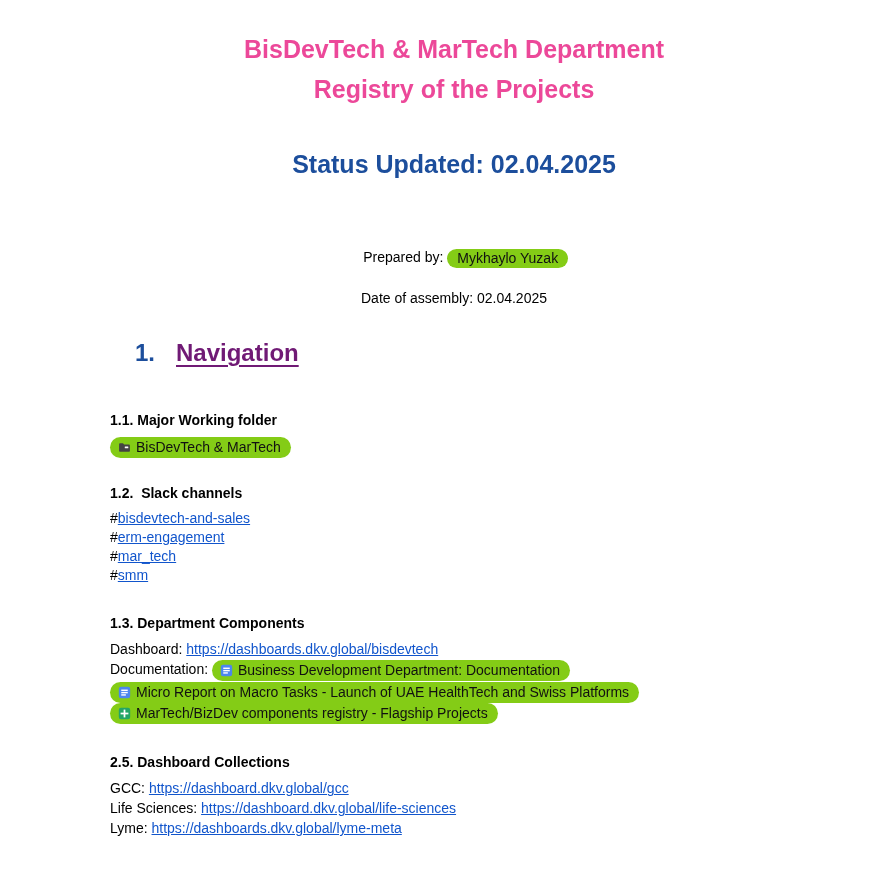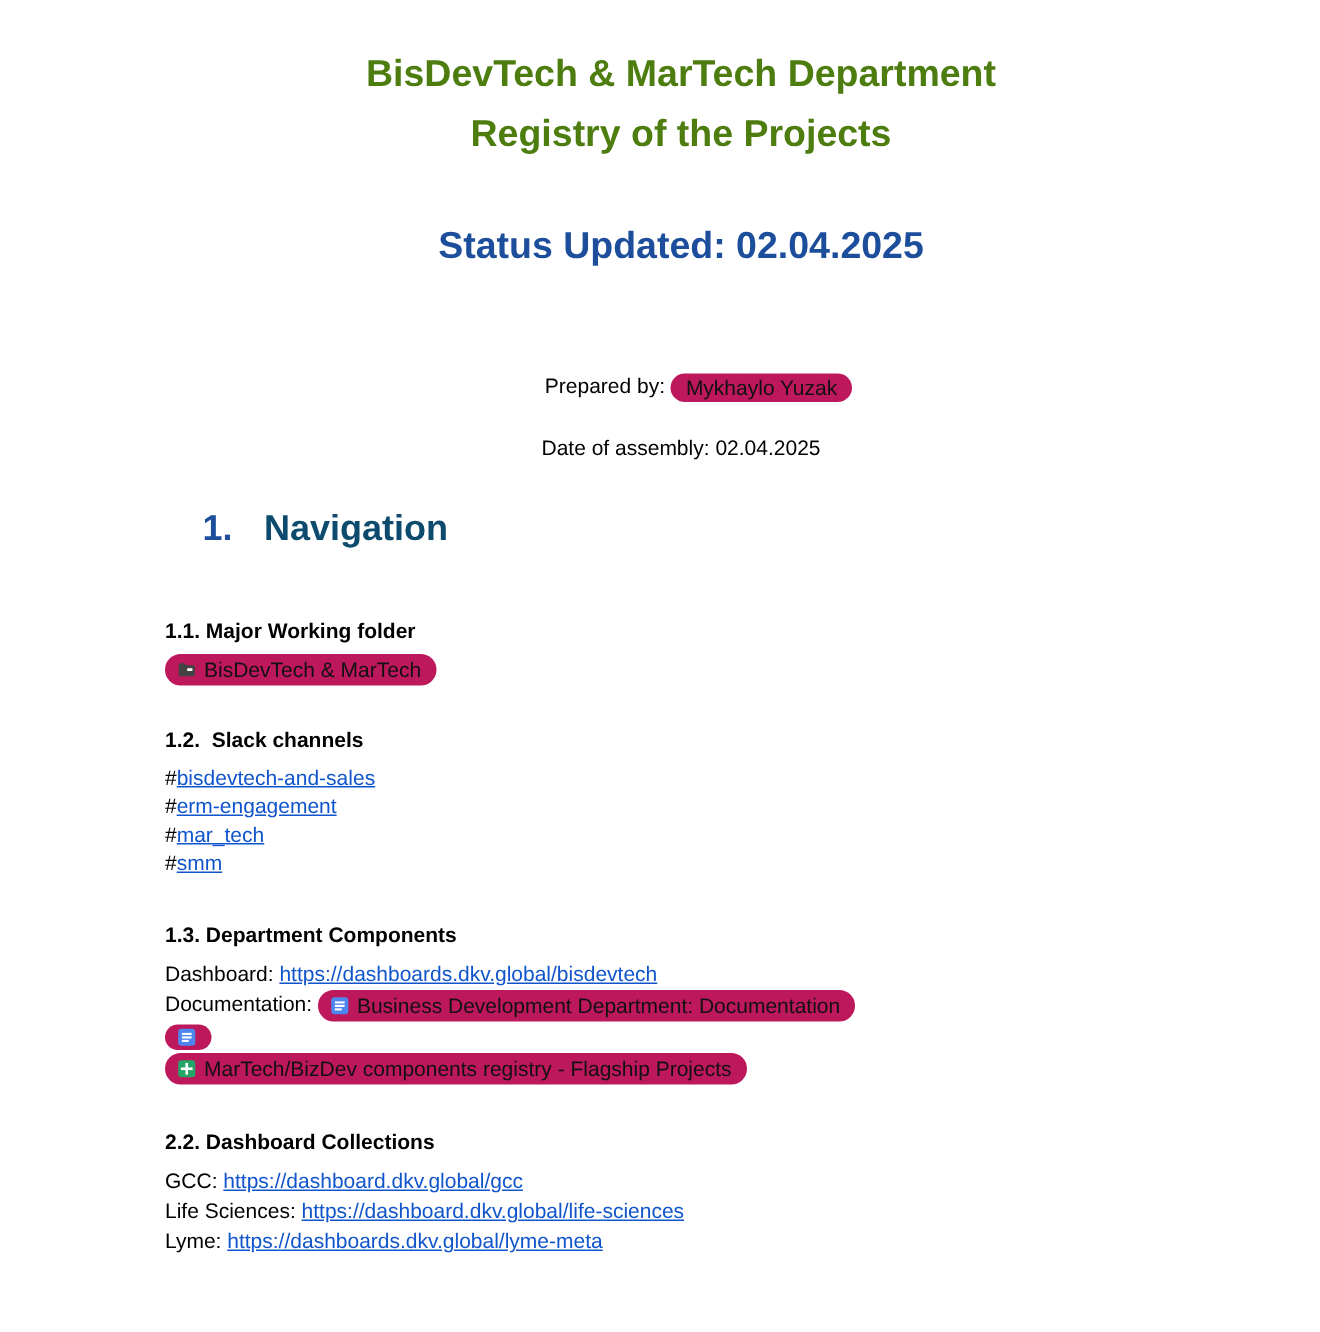--- a/index.html
+++ b/index.html
@@ -5,41 +5,41 @@
   html,body{margin:0;padding:0;background:#ffffff;}
   body{
     width:880px;height:888px;overflow:hidden;
     font-family:"Liberation Sans","DejaVu Sans",sans-serif;
     color:#000000;
     -webkit-font-smoothing:antialiased;
   }
   .doc{width:688px;margin-left:110px;}
 
   
-  .title{padding-top:29px;text-align:center;color:#4d7c0f;font-weight:bold;font-size:25px;line-height:40px;}
+  .title{padding-top:29px;text-align:center;color:#ec4899;font-weight:bold;font-size:25px;line-height:40px;}
   .status{margin-top:42px;text-align:center;color:#1c4e9c;font-weight:bold;font-size:25px;line-height:26px;}
 
   
   .meta{margin-top:50px;font-size:14px;line-height:20px;text-align:center;}
   .meta-line{white-space:pre-wrap;}
 
   
   .chip{
     display:inline-flex;align-items:center;gap:5px;vertical-align:middle;
-    background:#be185d;border-radius:11px;padding:2px 10px 2px 8px;
+    background:#84cc16;border-radius:11px;padding:2px 10px 2px 8px;
     font-size:14px;line-height:17px;color:#111;white-space:nowrap;
   }
   .chip.person{padding:1px 10px;}
   .ci{width:13px;height:13px;flex:0 0 13px;display:block;}
 
   
   .nav-h{margin:30px 0 0 0;padding-left:25px;font-size:24px;line-height:30px;font-weight:bold;color:#1c4e9c;}
   .nav-h .num{margin-right:21px;}
   .nav-h .nav-link{
-    color:#0c4a6e;text-decoration-thickness:2px;
+    color:#701a75;text-decoration:underline;text-decoration-thickness:2px;
     text-underline-offset:4px;cursor:pointer;
   }
 
   
   .sec-h{font-size:14px;font-weight:bold;line-height:20px;white-space:pre-wrap;}
   .mt-42{margin-top:42px;} .mt-25{margin-top:25px;} .mt-28{margin-top:28px;}
 
   .chip-row{margin-top:5px;line-height:23px;}
   .rows{margin-top:6px;font-size:14px;}
   .row{line-height:19px;white-space:pre-wrap;}
@@ -107,35 +107,36 @@
       </span>
     </div>
     <div class="chiprow">
       <span class="chip">
         <svg class="ci" viewBox="0 0 24 24">
           <rect x="1.5" y="1.5" width="21" height="21" rx="4" fill="#4c86ee"></rect>
           <rect x="6" y="6.6" width="12" height="2.6" fill="#ffffff"></rect>
           <rect x="6" y="10.9" width="12" height="2.6" fill="#ffffff"></rect>
           <rect x="6" y="15.2" width="8.5" height="2.6" fill="#ffffff"></rect>
         </svg>
+        <span>Micro Report on Macro Tasks - Launch of UAE HealthTech and Swiss Platforms</span>
       </span>
     </div>
     <div class="chiprow">
       <span class="chip">
         <svg class="ci" viewBox="0 0 24 24">
           <rect x="1.5" y="1.5" width="21" height="21" rx="4" fill="#23a566"></rect>
           <rect x="10.4" y="4.8" width="3.2" height="14.4" fill="#ffffff"></rect>
           <rect x="4.8" y="10.4" width="14.4" height="3.2" fill="#ffffff"></rect>
         </svg>
         <span>MarTech/BizDev components registry - Flagship Projects</span>
       </span>
     </div>
   </div>
 
-  <div class="sec-h mt-28">2.2. Dashboard Collections</div>
+  <div class="sec-h mt-28">2.5. Dashboard Collections</div>
   <div class="rows">
     <div class="row20"><span>GCC: </span><a class="lnk">https://dashboard.dkv.global/gcc</a></div>
     <div class="row20"><span>Life Sciences: </span><a class="lnk">https://dashboard.dkv.global/life-sciences</a></div>
     <div class="row20"><span>Lyme: </span><a class="lnk">https://dashboards.dkv.global/lyme-meta</a></div>
 
   </div>
 
 </div>
 
 </body></html>

